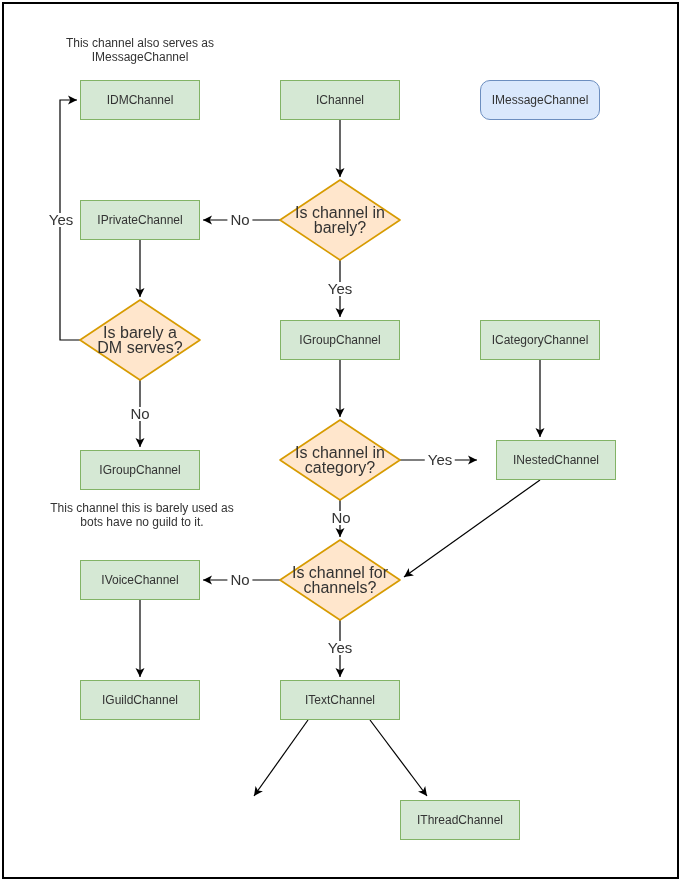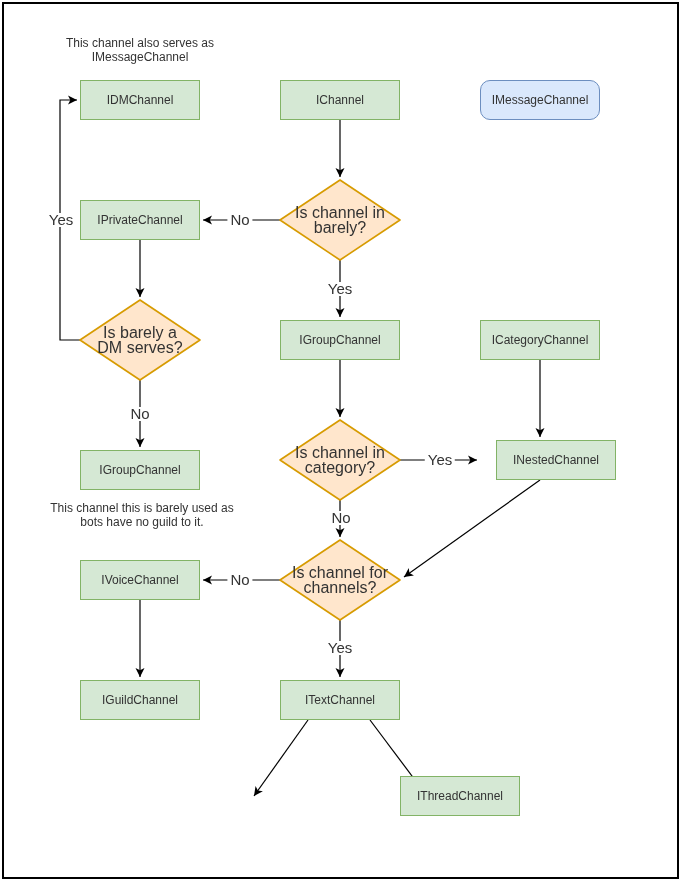--- a/index.html
+++ b/index.html
@@ -83,21 +83,21 @@
   <div class="node green" style="left:280px;top:80px">IChannel</div>
   <div class="node blue" style="left:480px;top:80px">IMessageChannel</div>
   <div class="node green" style="left:80px;top:200px">IPrivateChannel</div>
   <div class="node green" style="left:280px;top:320px">IGroupChannel</div>
   <div class="node green" style="left:80px;top:450px">IGroupChannel</div>
   <div class="node green" style="left:480px;top:320px">ICategoryChannel</div>
   <div class="node green" style="left:496px;top:440px">INestedChannel</div>
   <div class="node green" style="left:80px;top:560px">IVoiceChannel</div>
   <div class="node green" style="left:80px;top:680px">IGuildChannel</div>
   <div class="node green" style="left:280px;top:680px">ITextChannel</div>
-  <div class="node green" style="left:400px;top:776px">IThreadChannel</div>
+  <div class="node green" style="left:400px;top:800px">IThreadChannel</div>
 
   <div class="dlabel" style="left:280px;top:180px">
     <span>Is channel in</span>
     <span>barely?</span>
   </div>
   <div class="dlabel" style="left:80px;top:300px">
     <span>Is barely a</span>
     <span>DM serves?</span>
   </div>
   <div class="dlabel" style="left:280px;top:420px">

